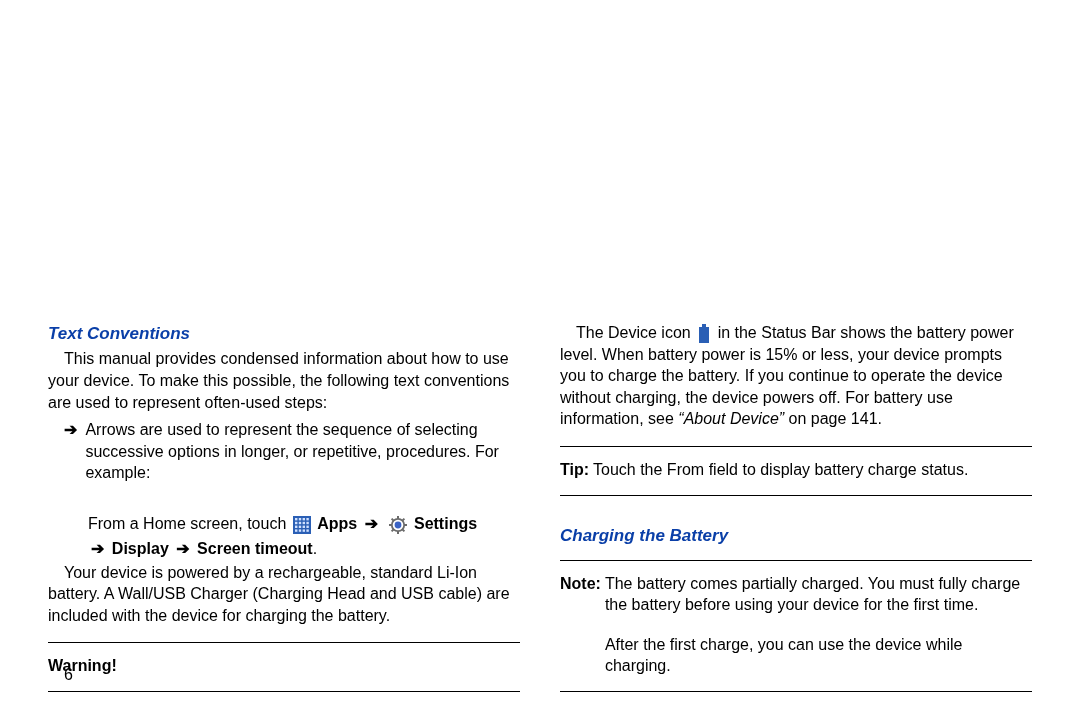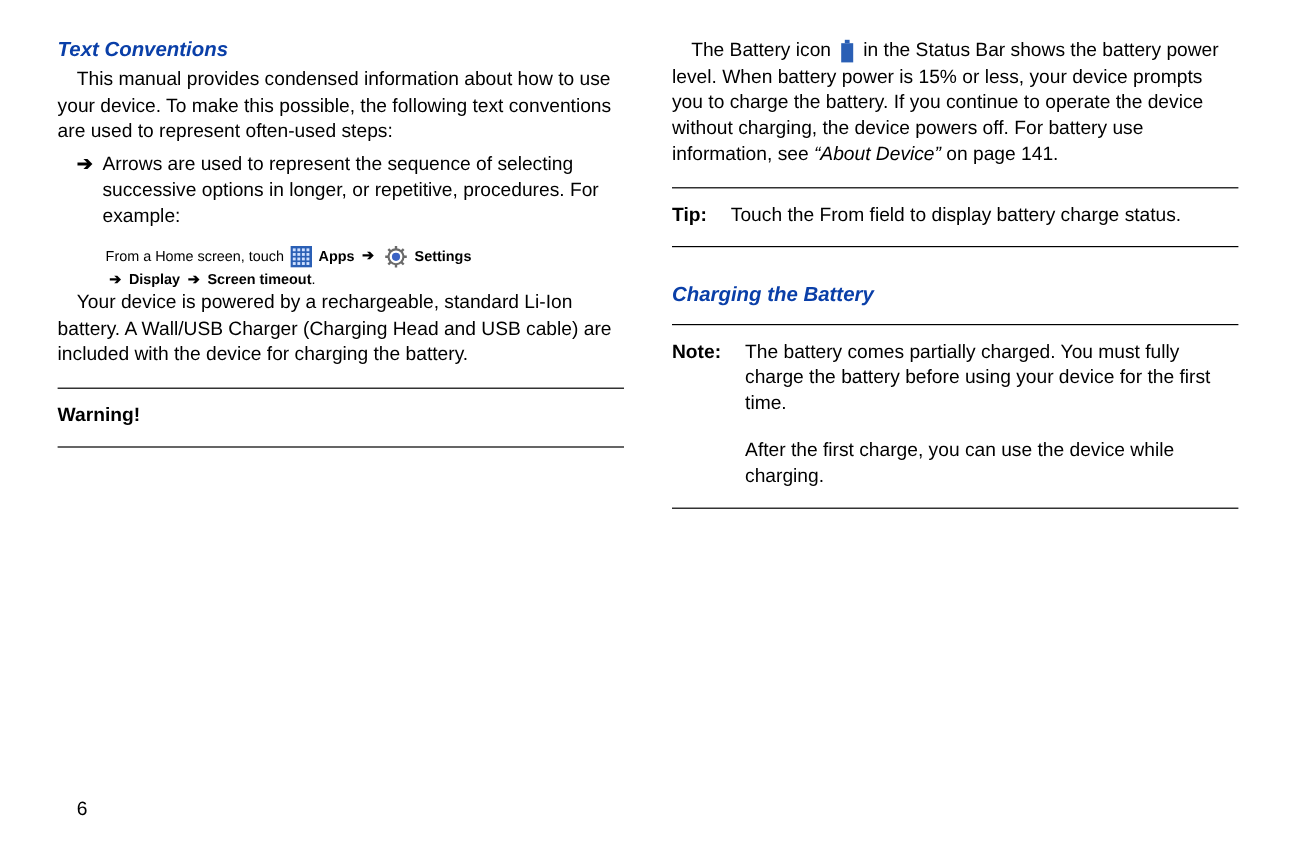--- a/index.html
+++ b/index.html
@@ -4,21 +4,21 @@
 <style>
   * { box-sizing: border-box; margin: 0; padding: 0; }
   html, body { width: 1080px; height: 720px; background: #fff; font-family: Arial, Helvetica, sans-serif; color: #000; }
   .page {
     display: flex;
     padding: 32px 48px 20px 48px;
     gap: 40px;
     height: 100%;
     position: relative;
   }
-  .col { flex: 1; display: flex; flex-direction: column; }
+  .col { flex: 1; display: flex; flex-direction: column; justify-content: flex-end; }
   .subhead {
     color: #0a3fa8;
     font-style: italic;
     font-weight: 800;
     font-size: 17px;
     margin-bottom: 4px;
   }
   .h1 {
     color: #d86a00;
     font-weight: 800;
@@ -36,28 +36,28 @@
     display: flex;
     gap: 8px;
     font-size: 16px;
     line-height: 1.35;
     margin-left: 16px;
     margin-bottom: 4px;
   }
   .bullet .arrow-mark { flex: 0 0 auto; font-weight: 700; }
   .bullet .bt { flex: 1; }
   .from-line {
-    font-size: 12px;
+    font-size: 16px;
     line-height: 1.55;
     margin-left: 40px;
-    margin-top: 8px;
+    margin-top: 24px;
   }
   .bold { font-weight: 800; }
   .rule { border: 0; border-top: 1.5px solid #000; margin: 10px 0 8px 0; }
-  .note-block { font-size: 16px; line-height: 1.35; display: flex; gap: 20px; margin-top: 4px; margin-bottom: 4px;}
+  .note-block { font-size: 16px; line-height: 1.35; display: flex; gap: 4px; margin-top: 4px; margin-bottom: 4px;}
   .note-block .lbl { font-weight: 800; white-space: nowrap; }
   .note-block .txt { flex: 1; }
   .pagenum {
     position: absolute;
     left: 64px;
     bottom: 36px;
     font-size: 16px;
   }
   
   .icon {
@@ -138,21 +138,21 @@
     <div class="note-block">
       <span class="lbl">Warning!</span>
     </div>
     <hr class="rule">
 
   </div>
 
   <div class="col">
 
     <p class="body">
-      <span>The Battery icon</span>
+      <span>The Device icon</span>
       <span class="icon">
         <svg width="14" height="20" viewBox="0 0 14 20">
           <rect x="5" y="0" width="4" height="3" fill="#2a5fb5"></rect>
           <rect x="2" y="3" width="10" height="16" fill="#2a5fb5"></rect>
         </svg>
       </span>
       <span>in the Status Bar shows the battery power level. When battery power is 15% or less, your device prompts you to charge the battery. If you continue to operate the device without charging, the device powers off. For battery use information, see</span>
       <span class="italic-quote">“About Device”</span>
       <span>on page 141.</span>
     </p>

